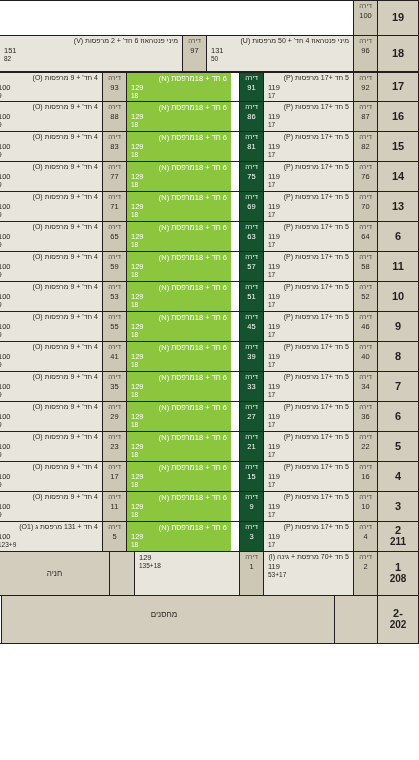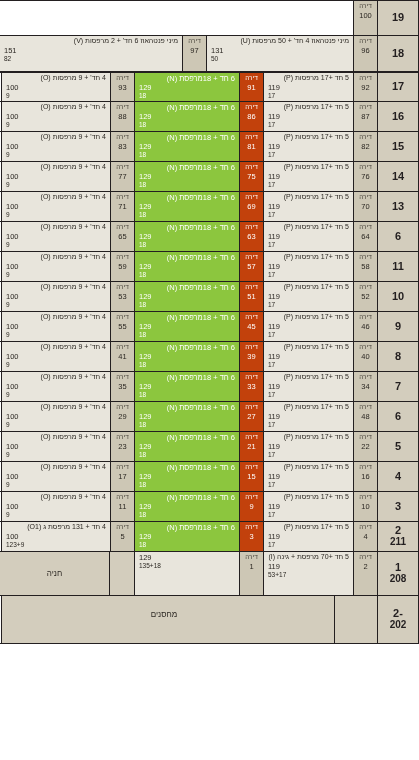--- a/index.html
+++ b/index.html
@@ -44,21 +44,21 @@
     box-sizing:border-box;
     background:#cdc7b5;
     border-left:1.3px solid #231f20;
     display:flex;flex-direction:column;
     align-items:center;
     padding-top:1px;
     font-size:6.5px;color:#4a453c;
     line-height:1.35;
   }
   .aptnum .n{font-size:7.5px;color:#2b2722;}
-  .aptnum.green{background:#c2410c;color:#ffffff;}
+  .aptnum.green{background:#14532d;color:#ffffff;margin-left:8px;}
   .aptnum.green .n{color:#ffffff;}
   .aptnum.plain{background:#cdc7b5;}
 
   
   .unit{
     box-sizing:border-box;
     background:#e8e5dc;
     position:relative;
     padding:1px 4px 1px 4px;
     overflow:hidden;
@@ -519,21 +519,21 @@
           <div class="area">100</div>
           <div class="terr">9</div>
         </div>
       </div>
       <div class="row r-h30">
         <div class="floorcell">
           <span>6</span>
         </div>
         <div class="aptnum plain">
           <span>דירה</span>
-          <span class="n">48</span>
+          <span class="n">36</span>
         </div>
         <div class="unit u-right">
           <div class="title">5 חד +17 מרפסות (P)</div>
           <div class="area">119</div>
           <div class="terr">17</div>
         </div>
         <div class="aptnum green">
           <span>דירה</span>
           <span class="n">27</span>
         </div>

